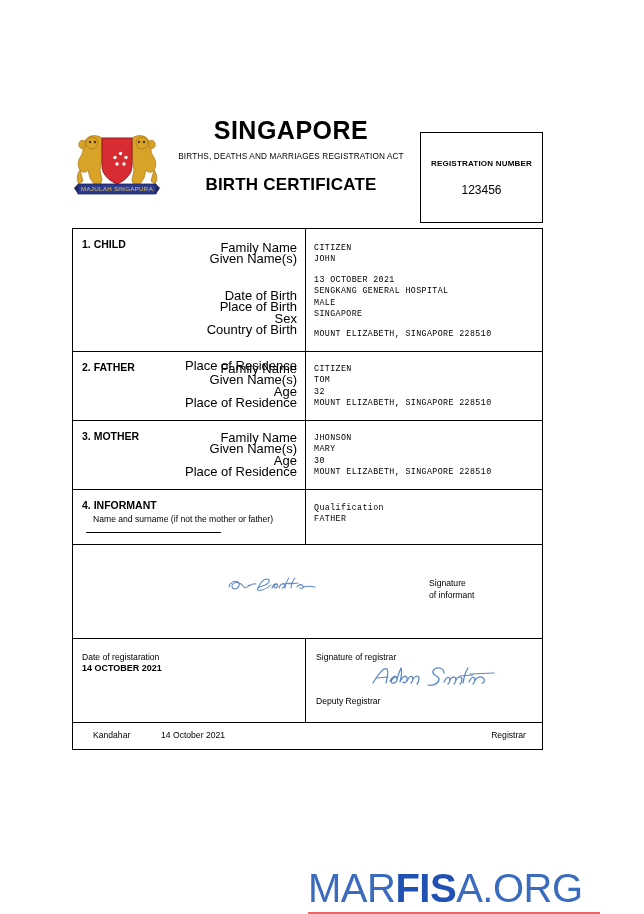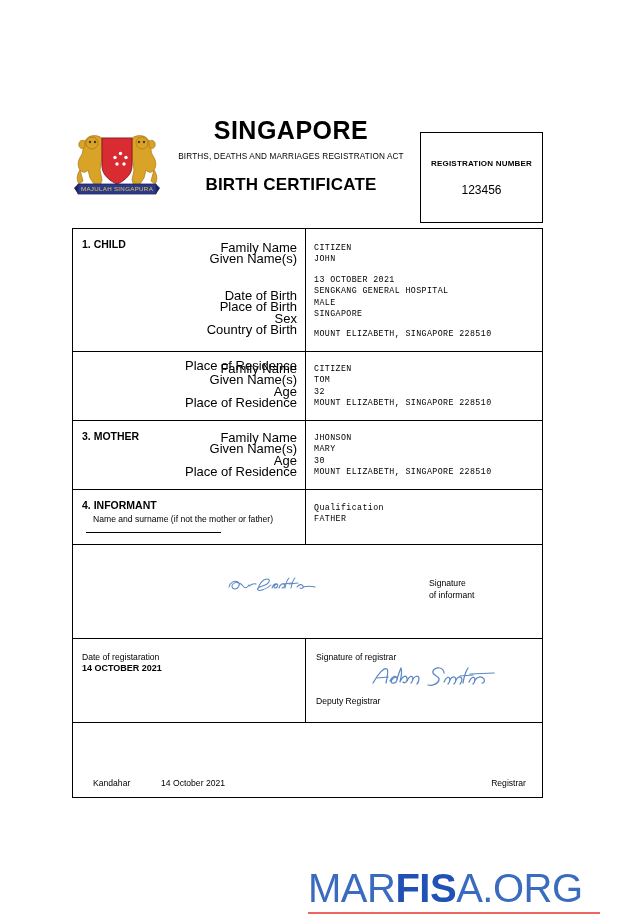--- a/index.html
+++ b/index.html
@@ -43,21 +43,21 @@
   }
 
   
   .cert-table {
     position: absolute; left: 72px; top: 228px;
     width: 471px;
     border: 1.2px solid #000;
     border-collapse: collapse;
   }
   .row { display: flex; border-bottom: 1.2px solid #000; }
-  .row:last-child { border-bottom: none; margin-top: 48px; }
+  .row:last-child { border-bottom: none; }
   .col-left { width: 233px; border-right: 1.2px solid #000; position: relative; }
   .col-right { width: 236px; position: relative; }
   .row.no-div .col-left { border-right: none; width: auto; flex: 1; }
 
   .sect-title {
     font-size: 10.5px; font-weight: bold; color: #000;
     padding: 9px 0 0 9px;
   }
   .label {
     font-size: 13px; color: #000; text-align: right;
@@ -243,20 +243,21 @@
           <div class="value">SENGKANG GENERAL HOSPITAL</div>
           <div class="value">MALE</div>
           <div class="value">SINGAPORE</div>
           <div class="value gap">MOUNT ELIZABETH, SINGAPORE 228510</div>
         </div>
       </div>
     </div>
 
     <div class="row">
       <div class="col-left parent-left">
+        <div class="sect-title">2. FATHER</div>
         <div class="parent-labels">
           <div class="label">Family Name</div>
           <div class="label">Given Name(s)</div>
           <div class="label">Age</div>
           <div class="label">Place of Residence</div>
         </div>
       </div>
       <div class="col-right">
         <div class="parent-values">
           <div class="value">CITIZEN</div>

